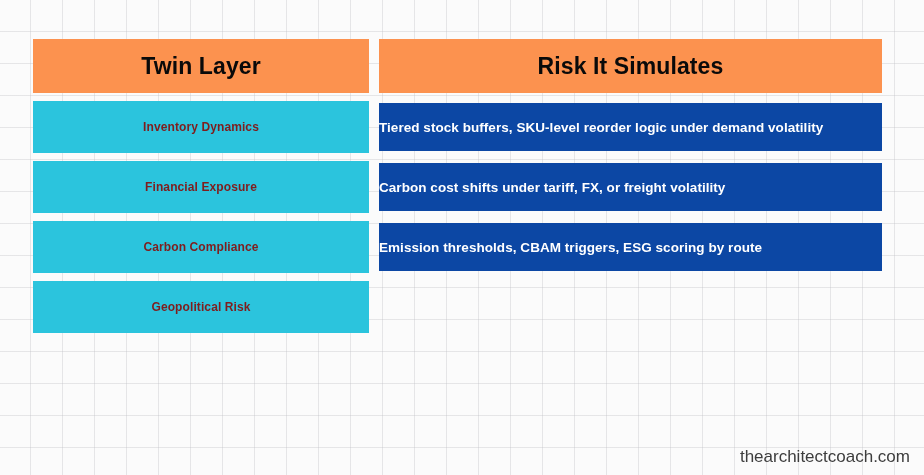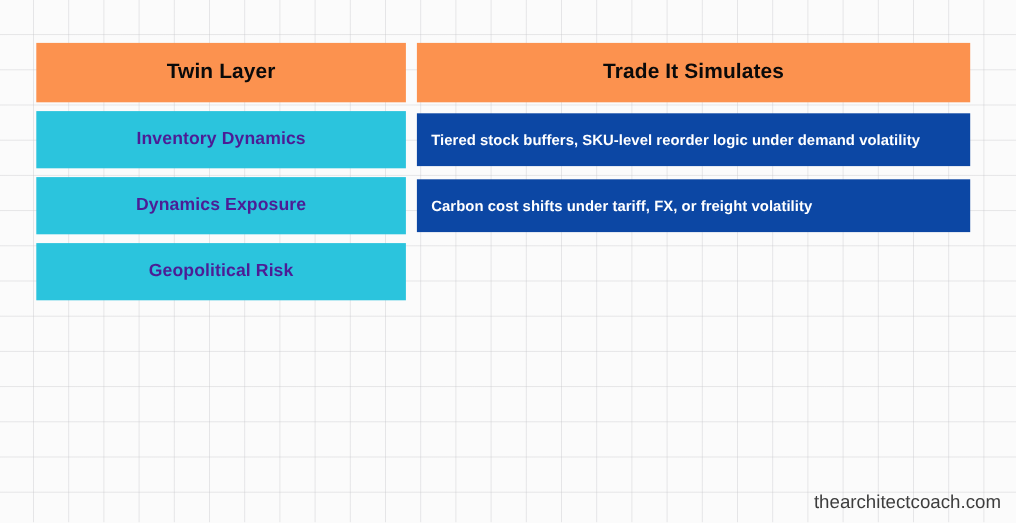--- a/index.html
+++ b/index.html
@@ -47,45 +47,44 @@
 
   
   .cell-header {
     background-color: #fc924f;
     height: 54px;
     display: flex;
     align-items: center;
     justify-content: center;
     color: #0a0a0a;
     font-weight: bold;
-    font-size: 19px;
+    font-size: 23px;
     letter-spacing: 0.1px;
   }
 
   
   .cell-layer {
     background-color: #2bc4dd;
     height: 52px;
     display: flex;
     align-items: center;
     justify-content: center;
-    color: #4c1d95;
+    color: #7f1d1d;
     font-weight: bold;
-    font-size: 16px;
+    font-size: 12px;
     letter-spacing: 0.1px;
   }
 
   
   .cell-sim {
     background-color: #0c47a4;
     height: 48px;
     display: flex;
     align-items: center;
     justify-content: flex-start;
-    padding-left: 13px;
     box-sizing: border-box;
     color: #ffffff;
     font-weight: bold;
     font-size: 13.5px;
     letter-spacing: 0.05px;
   }
 
   .body-row .col-right { display: flex; align-items: center; }
   .body-row .cell-sim { width: 100%; }
 
@@ -100,37 +99,43 @@
 </style>
 </head>
 <body>
 
 <div id="page-bg"></div>
 
 <div id="table-wrap">
 
   <div class="table-row header-row">
     <div class="col-left cell-header">Twin Layer</div>
-    <div class="col-right cell-header">Trade It Simulates</div>
+    <div class="col-right cell-header">Risk It Simulates</div>
   </div>
 
   <div class="table-row body-row">
     <div class="col-left cell-layer">Inventory Dynamics</div>
     <div class="col-right">
       <div class="cell-sim">Tiered stock buffers, SKU-level reorder logic under demand volatility</div>
     </div>
   </div>
 
   <div class="table-row body-row">
-    <div class="col-left cell-layer">Dynamics Exposure</div>
+    <div class="col-left cell-layer">Financial Exposure</div>
     <div class="col-right">
       <div class="cell-sim">Carbon cost shifts under tariff, FX, or freight volatility</div>
     </div>
   </div>
 
+  <div class="table-row body-row">
+    <div class="col-left cell-layer">Carbon Compliance</div>
+    <div class="col-right">
+      <div class="cell-sim">Emission thresholds, CBAM triggers, ESG scoring by route</div>
+    </div>
+  </div>
 
 
   <div class="table-row body-row">
     <div class="col-left cell-layer">Geopolitical Risk</div>
   </div>
 
 </div>
 
 <div id="watermark">thearchitectcoach.com</div>
 

